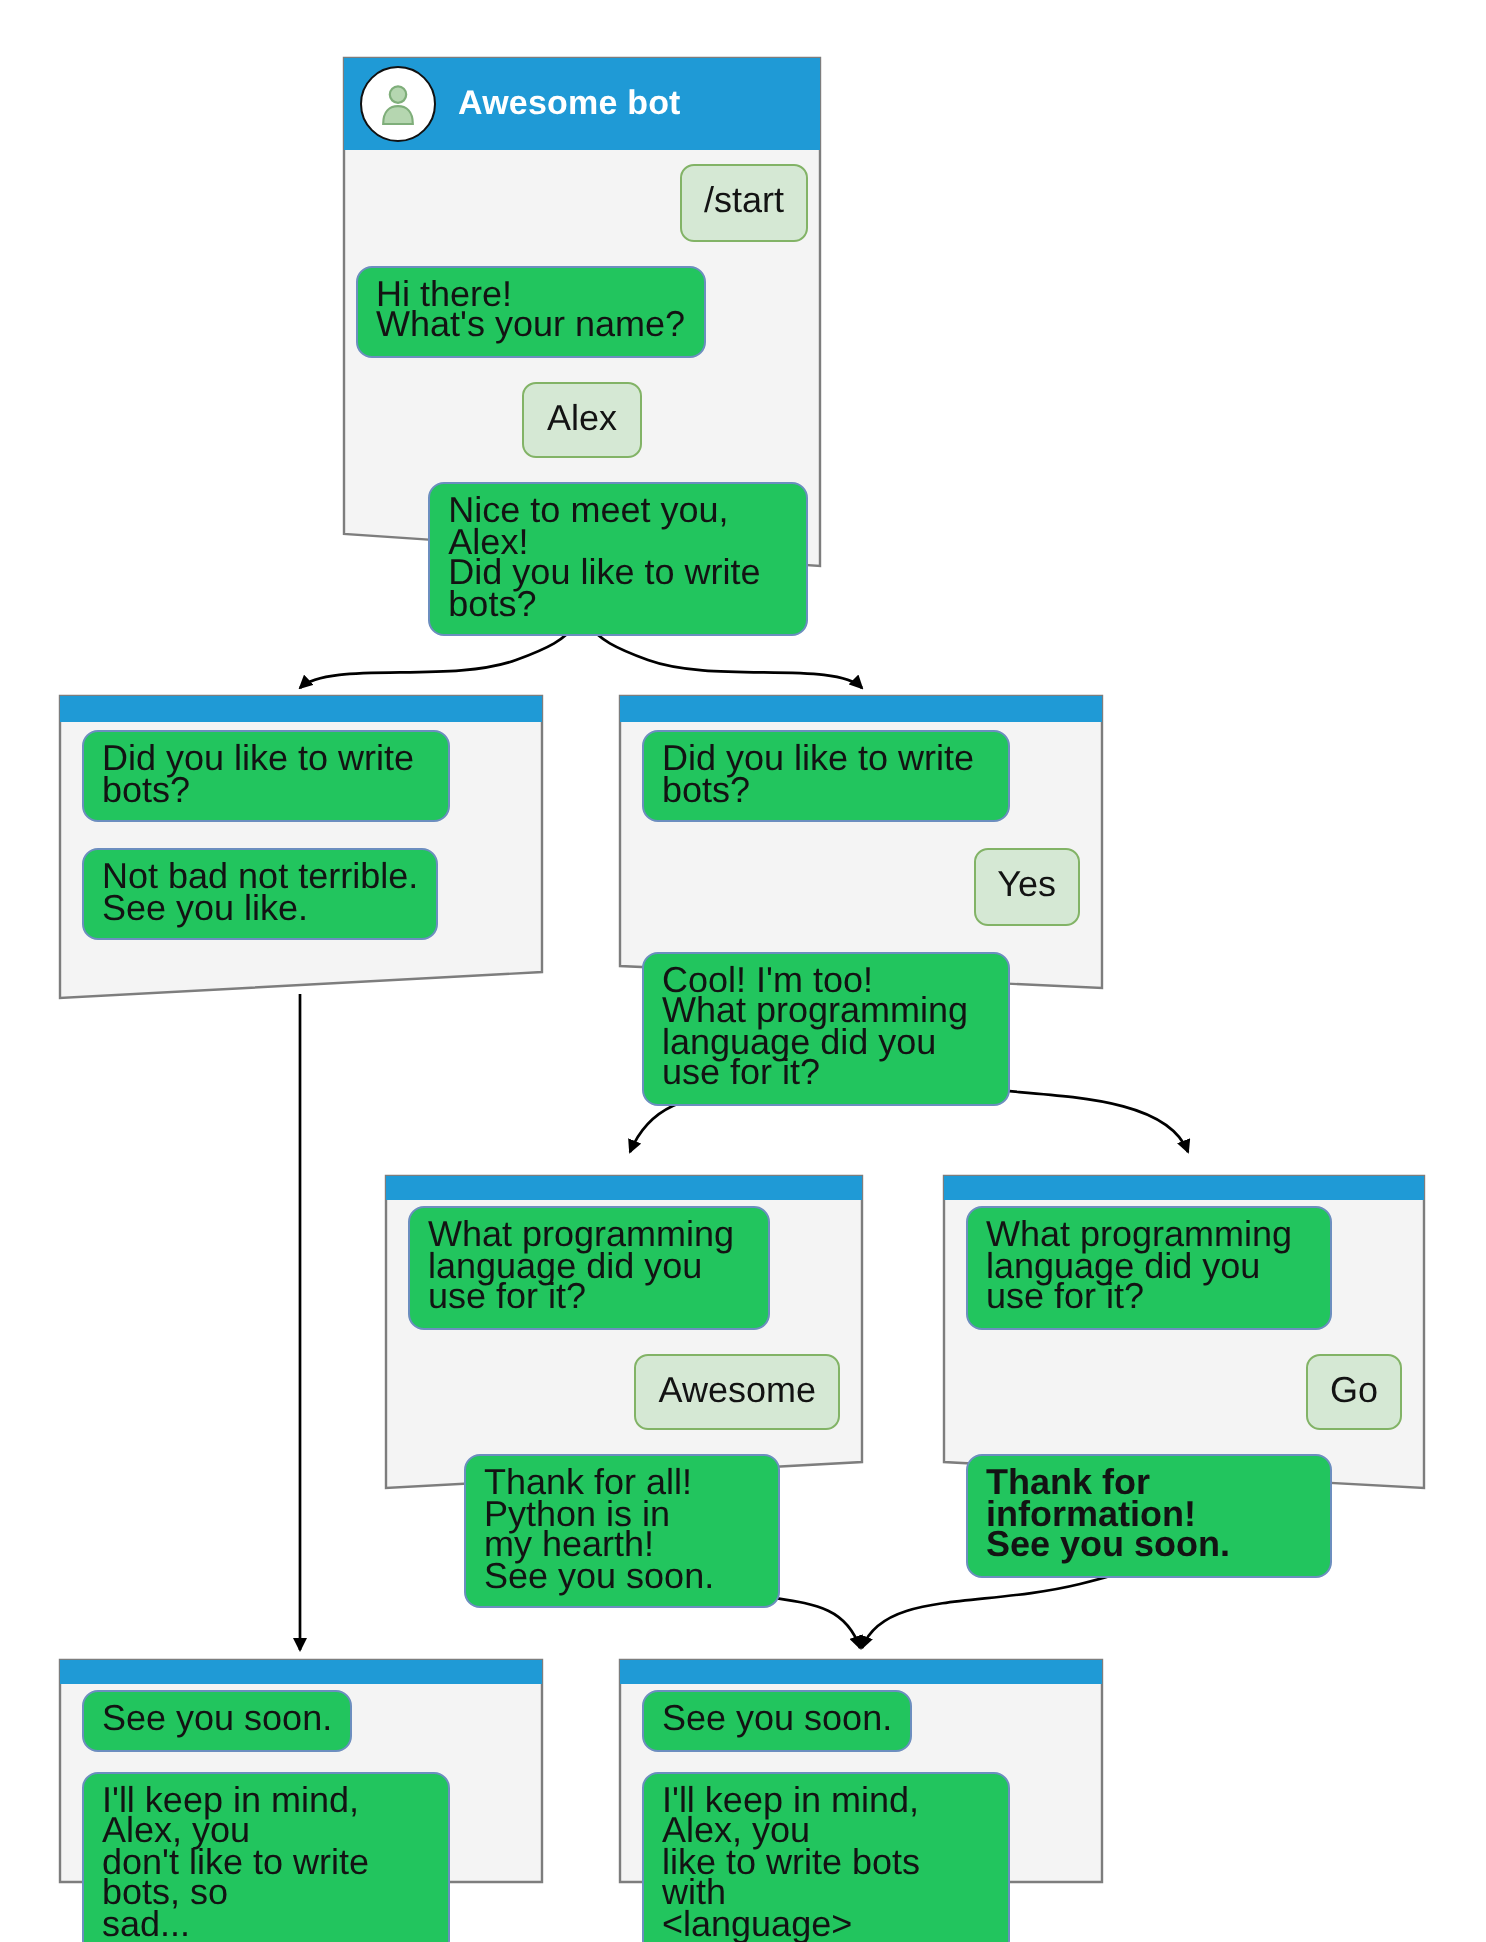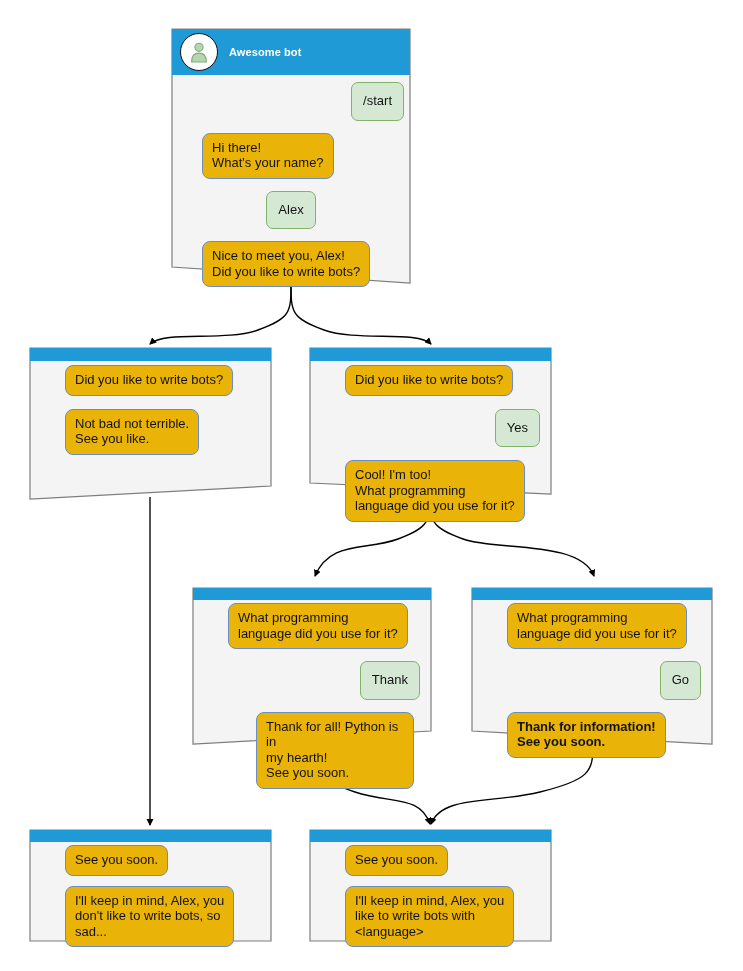--- a/index.html
+++ b/index.html
@@ -52,21 +52,21 @@
     top: 0;
     height: 46px;
     width: 100%;
     display: flex;
     align-items: center;
     box-sizing: border-box;
     padding-left: 12px;
   }
   .node-title-text {
     color: #ffffff;
-    font-size: 11px;
+    font-size: 17px;
     font-weight: bold;
     letter-spacing: 0.1px;
     margin-left: 11px;
   }
   .avatar {
     width: 38px;
     height: 38px;
     border-radius: 50%;
     background: #ffffff;
     border: 1.6px solid #111111;
@@ -90,31 +90,30 @@
     margin-bottom: 10px;
   }
   .msg-row.bot { justify-content: flex-start; }
   .msg-row.user { justify-content: flex-end; }
 
   .bubble {
     border-radius: 8px;
     border-width: 1px;
     border-style: solid;
     box-sizing: border-box;
-    font-size: 13px;
+    font-size: 18px;
     line-height: 15.5px;
     color: #131313;
     padding: 6px 9px 7px 9px;
     max-width: 84%;
     white-space: pre-line;
   }
   .bubble.bot {
-    background: #eab308;
+    background: #22c55e;
     border-color: #6c8ebf;
-    margin-left: 24px;
   }
   .bubble.user {
     background: #d5e8d4;
     border-color: #82b366;
     padding: 10px 11px 11px 11px;
     border-radius: 7px;
   }
 </style>
 </head>
 <body>
@@ -162,21 +161,21 @@
         <div class="msg-row user">
           <div class="bubble user">/start</div>
         </div>
         <div class="msg-row bot" style="margin-top:12px;">
           <div class="bubble bot">Hi there!
 What's your name?</div>
         </div>
         <div class="msg-row user" style="margin-top:12px;justify-content:center;">
           <div class="bubble user">Alex</div>
         </div>
-        <div class="msg-row bot" style="margin-top:12px;">
+        <div class="msg-row bot" style="margin-top:12px;justify-content:flex-end;">
           <div class="bubble bot">Nice to meet you, Alex!
 Did you like to write bots?</div>
         </div>
       </div>
     </div>
   </div>
 
   <div class="node" style="left:29px; top:347px; width:243px; height:153px;">
     <svg class="node-shape" viewBox="0 0 243 153" preserveAspectRatio="none">
       <polygon points="1,1 242,1 242,139 1,152" fill="#f4f4f4" stroke="#7d7d7d" stroke-width="1.2"></polygon>
@@ -222,21 +221,21 @@
       <polygon points="1,1 239,1 239,144 1,157" fill="#f4f4f4" stroke="#7d7d7d" stroke-width="1.2"></polygon>
       <polygon points="1,1 239,1 239,13 1,13" fill="#1f9ad6" stroke="none"></polygon>
     </svg>
     <div class="node-content">
       <div class="bubbles" style="top:16px; padding:0 12px;">
         <div class="msg-row bot">
           <div class="bubble bot">What programming
 language did you use for it?</div>
         </div>
         <div class="msg-row user" style="margin-top:12px;">
-          <div class="bubble user">Thank</div>
+          <div class="bubble user">Awesome</div>
         </div>
         <div class="msg-row bot" style="margin-top:12px;padding-left:28px;">
           <div class="bubble bot">Thank for all! Python is in
 my hearth!
 See you soon.</div>
         </div>
       </div>
     </div>
   </div>
 

